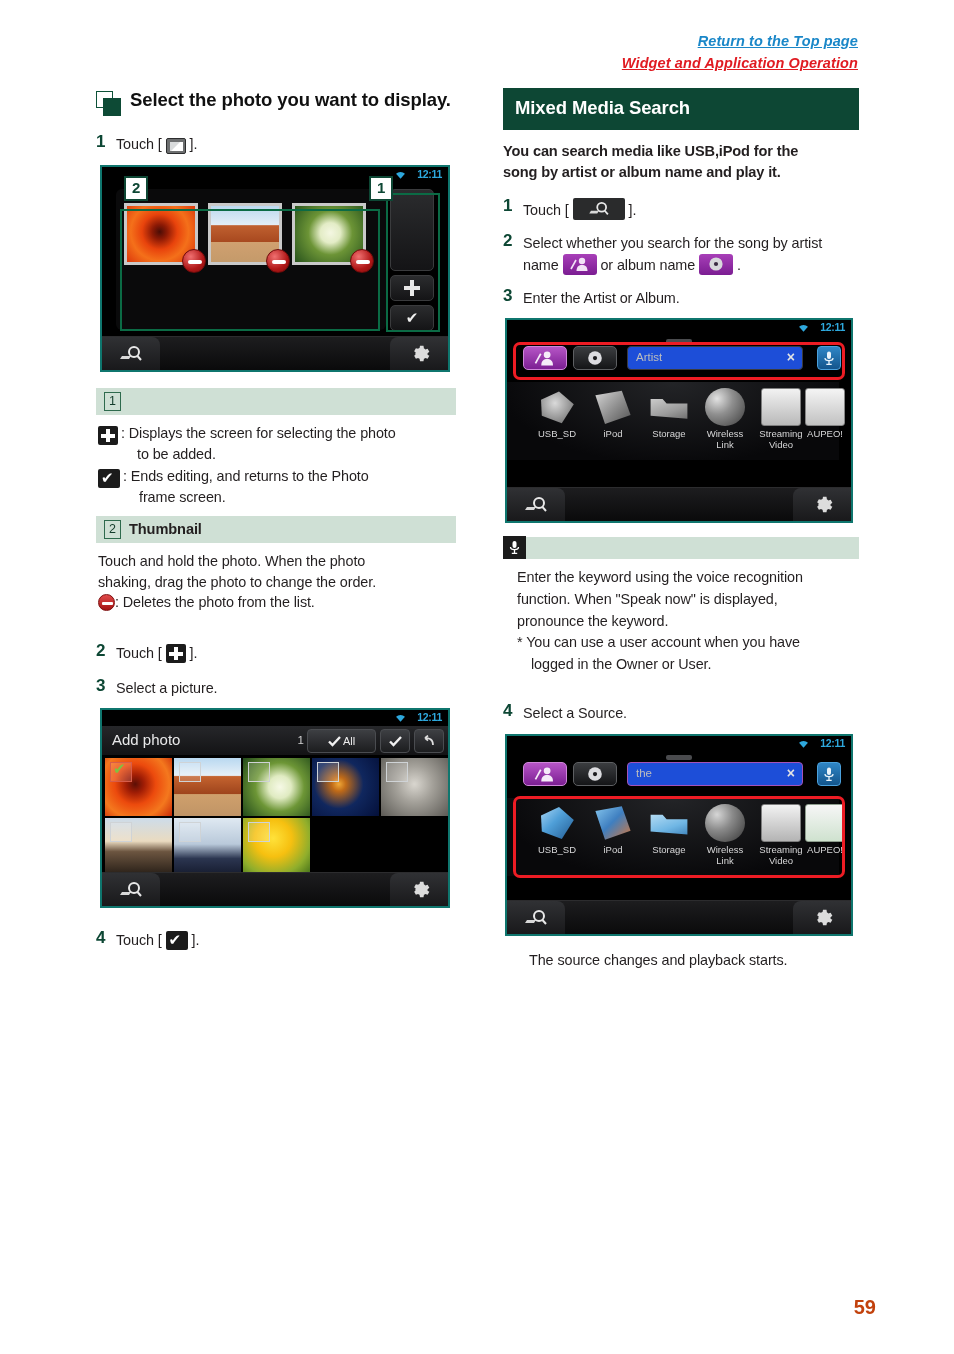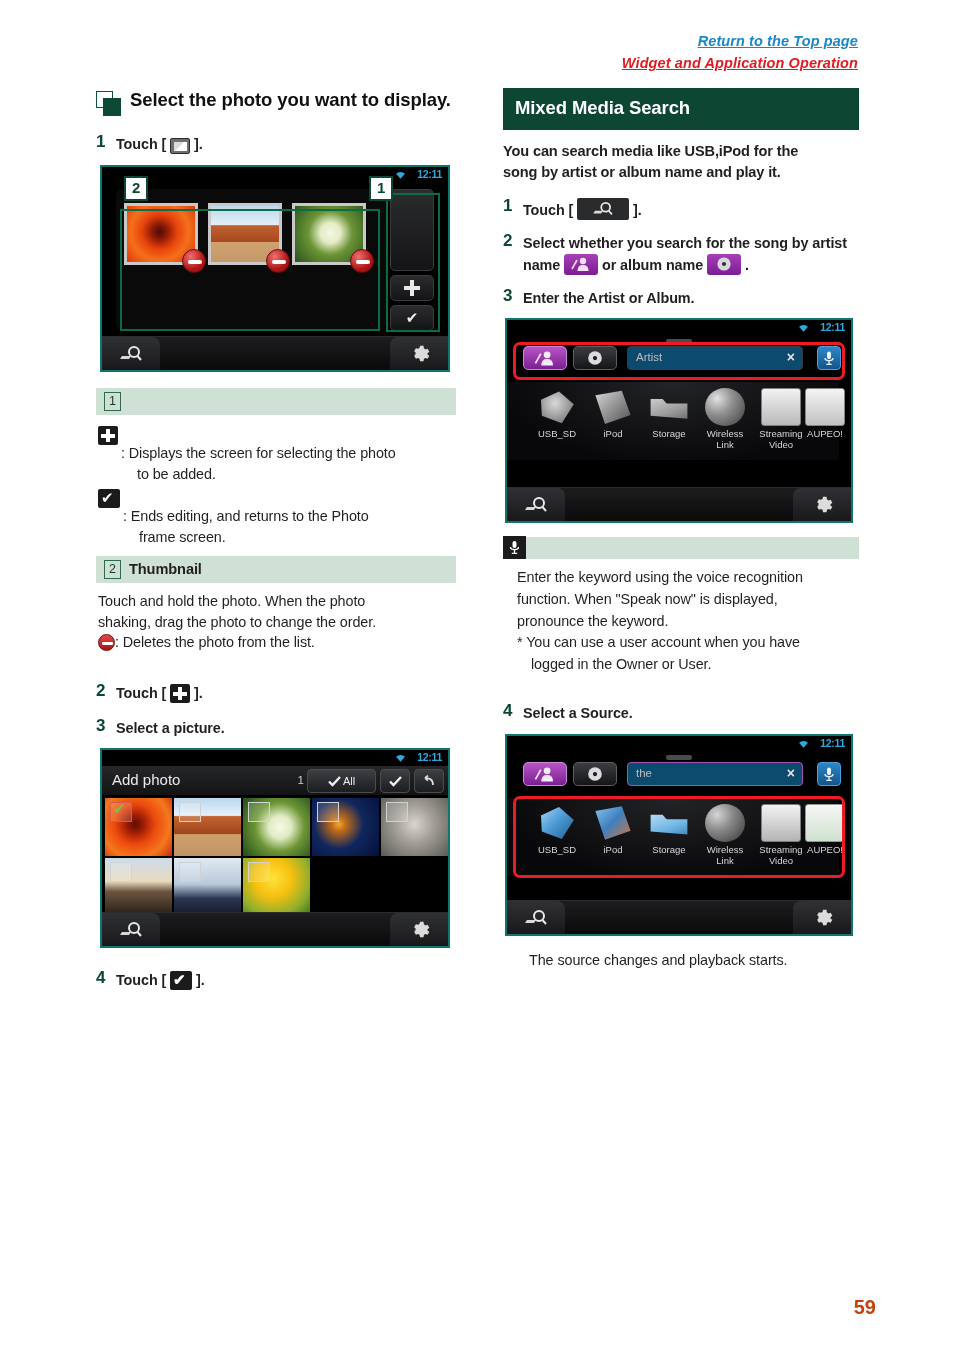--- a/index.html
+++ b/index.html
@@ -33,21 +33,21 @@
   .sqicon i.b { left:7px; top:7px; width:18px; height:18px; background:#0d4a35; }
   .h-title h2 { margin:0; font-size:18.5px; font-weight:bold; line-height:1.32; color:#101010; letter-spacing:-.1px; }
 
   .sect-bar { background:#0d4734; color:#fff; font-size:18.5px; font-weight:bold;
               padding:9px 12px 11px 12px; letter-spacing:-.1px; }
   .lead { font-size:14.6px; font-weight:bold; line-height:1.42; margin:11px 0 14px 0; letter-spacing:-.15px; }
 
   
   .step { display:flex; gap:8px; margin:0 0 10px 0; }
   .step .n { color:#0d4734; font-weight:bold; font-size:17px; line-height:1.15; flex:0 0 auto; min-width:12px; }
-  .step .t { font-size:14.4px; font-weight:bold; line-height:1.44; letter-spacing:-.1px; padding-top:2px; }
+  .step .t { font-size:14.4px; font-weight:normal; line-height:1.44; letter-spacing:-.1px; padding-top:2px; }
 
   
   .chip { display:inline-block; vertical-align:-5px; border-radius:2px; }
   .chip.pencil { width:20px; height:16px; position:relative; background:#6d6f70; border:1px solid #2c2d2e; }
   .chip.pencil:after { content:""; position:absolute; left:3px; top:3px; width:13px; height:9px;
       background:linear-gradient(135deg,#d9dbdc 45%, #fff 46%); }
   .chip.plusbox { width:20px; height:19px; background:#1b1b1b; position:relative; }
   .chip.plusbox:before { content:""; position:absolute; left:8px; top:3px; width:4px; height:13px; background:#fff; }
   .chip.plusbox:after  { content:""; position:absolute; left:3px; top:8px; width:14px; height:4px; background:#fff; }
   .chip.checkbox { width:22px; height:19px; background:#1b1b1b; position:relative; }
@@ -63,21 +63,21 @@
 
   
   .legend { margin:16px 0 0 0; }
   .leg-head { background:#cfe0d5; padding:4px 8px; display:flex; align-items:center; gap:8px; min-height:24px; }
   .leg-num { border:1.4px solid #2e6a4d; color:#133c2b; font-size:12.5px; line-height:1;
              padding:2px 4px 3px; background:transparent; font-family:"Liberation Sans",sans-serif; }
   .leg-head .lbl { font-size:14.6px; font-weight:bold; letter-spacing:-.1px; }
   .leg-body { padding:8px 2px 6px 2px; font-size:14.4px; line-height:1.43; color:#231f20; letter-spacing:-.1px; }
   .leg-row { display:flex; gap:3px; margin-bottom:2px; }
   .leg-row .gl { flex:0 0 auto; padding-top:2px; }
-  .leg-row .tx { flex:1 1 auto;margin-top:20px; }
+  .leg-row .tx { flex:1 1 auto; }
   .leg-row .tx .ind { display:block; padding-left:16px; }
 
   .note { margin:14px 0 0 0; }
   .note-head { background:#cfe0d5; height:22px; position:relative; }
   .note-head .mic { position:absolute; left:0; top:-1px; width:23px; height:23px; background:#1b1b1b; }
   .note-body { padding:8px 2px 2px 2px; font-size:14.4px; line-height:1.43; letter-spacing:-.1px; }
   .note-body p { margin:0 0 1px 12px; }
   .note-body .star { padding-left:10px; text-indent:-10px; }
 
   .closing { font-size:14.4px; line-height:1.45; margin:14px 0 0 26px; letter-spacing:-.1px; }
@@ -144,21 +144,21 @@
                   border:1.5px solid #cfd3d6; background:rgba(255,255,255,.16); }
   .ap-cell.sel .box { border-color:#d65d4a; }
   .ap-cell.sel .box:after { content:"\2714"; position:absolute; left:2px; top:-3px; color:#7fc241; font-size:15px; }
 
   
   .mm-top { position:absolute; left:0; right:0; top:16px; height:44px; background:#000; }
   .mm-pill { position:absolute; top:10px; width:44px; height:24px; border-radius:5px; border:1px solid #5d5f62; }
   .mm-artist { left:16px; background:linear-gradient(#b655c6,#7c1f93); border-color:#cf86d9; }
   .mm-album  { left:66px; background:linear-gradient(#3b3d40,#141517); }
   .mm-field { position:absolute; left:120px; right:48px; top:10px; height:24px;
-              background:#0c4a6e; border:1px solid #3a3b3e; border-radius:4px; }
+              background:#1d4ed8; border:1px solid #3a3b3e; border-radius:4px; }
   .mm-field.typed { border-color:#a552b8; }
   .mm-field .txt { position:absolute; left:8px; top:4px; font-size:11.5px; color:#bdbdbe; }
   .mm-field .clr { position:absolute; right:7px; top:2px; color:#e4e4e4; font-size:14px; font-weight:bold; }
   .mm-mic { position:absolute; right:10px; top:10px; width:24px; height:24px; border-radius:4px;
             background:linear-gradient(#2f86c6,#13558c); border:1px solid #4ba1dd; }
   .mm-handle { position:absolute; left:50%; top:3px; transform:translateX(-50%); width:26px; height:5px;
                background:#4a4b4e; border-radius:2px; }
   .mm-srcrow { position:absolute; left:0; right:12px; top:62px; height:78px;
                background:radial-gradient(ellipse at 50% 0%, #232427 0%, #08080a 75%); }
   .src { position:absolute; top:6px; width:56px; text-align:center; }

